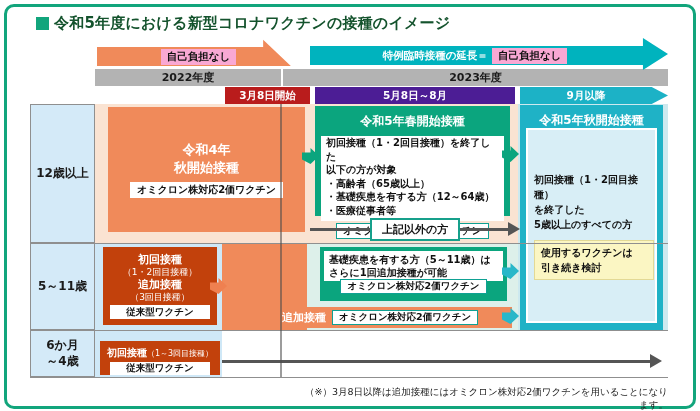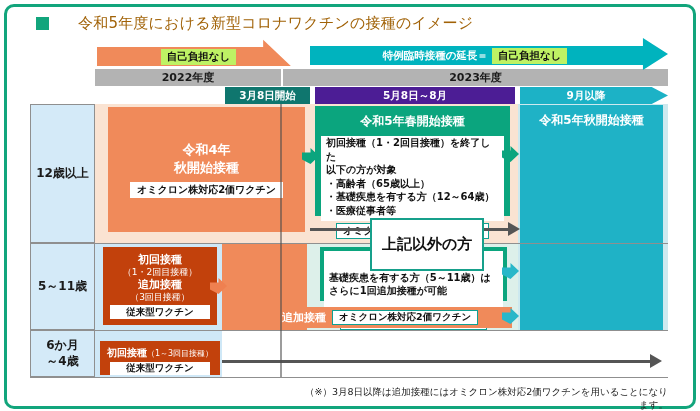--- a/index.html
+++ b/index.html
@@ -4,31 +4,31 @@
 <style>
   html,body{margin:0;padding:0;background:#fff;}
   body{width:700px;height:411px;position:relative;overflow:hidden;
        font-family:"DejaVu Sans","Liberation Sans",sans-serif;color:#1a1a1a;}
   .abs{position:absolute;}
   
   .card{left:4px;top:4px;width:686px;height:399px;border:3px solid #12a57c;border-radius:10px;background:#fff;}
   
   .title{left:36px;top:13px;height:20px;display:flex;align-items:center;gap:5px;z-index:40;}
   .title .sq{width:13px;height:13px;background:#12a57c;display:inline-block;}
-  .title .t{font-size:15px;font-weight:normal;color:#a16207;letter-spacing:.2px;margin-left:24px;}
+  .title .t{font-size:15px;font-weight:bold;color:#14532d;letter-spacing:.2px;}
   
   .banner-o{left:97px;top:38px;width:213px;height:28px;background:#f08a5a;
     clip-path:polygon(0 32%,78% 32%,78% 6%,91% 100%,0 100%);z-index:35;}
   .banner-t{left:310px;top:38px;width:358px;height:32px;background:#00b3be;
     clip-path:polygon(0 25%,93% 25%,93% 0,100% 50%,93% 100%,93% 84%,0 84%);z-index:35;text-decoration:underline;}
   .banner-inner{position:absolute;display:flex;align-items:center;justify-content:center;gap:4px;}
   .banner-o .banner-inner{left:2px;top:9px;right:12px;bottom:0;}
   .banner-t .banner-inner{left:0;top:8px;right:28px;bottom:5px;}
   .banner-label{color:#fff;font-size:10.5px;font-weight:bold;white-space:nowrap;}
-  .badge{background:#bef264;color:#111;font-size:10.5px;font-weight:bold;padding:1px 6px;white-space:nowrap;}
+  .badge{background:#f9a8d4;color:#111;font-size:10.5px;font-weight:bold;padding:1px 6px;white-space:nowrap;}
   
   .ybar{top:69px;height:17px;background:#b3b3b3;display:flex;align-items:center;justify-content:center;
         font-size:11px;font-weight:bold;color:#1a1a1a;z-index:6;}
   .pbar{top:87px;height:17px;display:flex;align-items:center;justify-content:center;
         font-size:10.5px;font-weight:bold;color:#fff;z-index:6;}
   
   .zone{z-index:1;}
   .line{background:#8f8f8f;z-index:18;}
   
   .agecell{left:30px;width:65px;background:#d4eaf8;border:1px solid #8f8f8f;box-sizing:border-box;
@@ -53,21 +53,21 @@
     border:2px solid #fff;box-sizing:border-box;padding:42px 5px 0 6px;font-size:10px;font-weight:bold;
     line-height:1.5;color:#111;}
   .note{margin-top:8px;background:#fbf6c3;border:1px solid #e3d995;padding:4px 6px;font-size:10px;
     font-weight:600;line-height:1.5;width:106px;}
   
   .barrow{clip-path:polygon(0 28%,50% 28%,50% 0,100% 50%,50% 100%,0 72%);z-index:20;}
   
   .gline{background:#555;height:3px;z-index:20;}
   .ghead{width:0;height:0;border-top:7px solid transparent;border-bottom:7px solid transparent;
     border-left:12px solid #555;z-index:20;}
-  .otherlabel{background:#fff;border:2px solid #16a08b;padding:15px 10px;font-size:15px;font-weight:bold;
+  .otherlabel{background:#fff;border:2px solid #16a08b;padding:2px 10px;font-size:11px;font-weight:bold;
     color:#111;z-index:25;white-space:nowrap;}
   
   .strip{left:222px;top:307px;width:290px;height:21px;background:#f08a5a;display:flex;align-items:center;
     gap:6px;padding-left:60px;box-sizing:border-box;z-index:12;}
   .fyline{left:280px;top:104px;width:2px;height:273px;background:rgba(75,75,75,.55);z-index:30;}
   .footnote{left:300px;top:386px;width:368px;text-align:right;font-size:9.5px;color:#222;z-index:6;}
   .small{font-weight:normal;}
 </style>
 </head>
 <body>
@@ -87,21 +87,21 @@
 <div class="abs banner-t">
   <div class="banner-inner">
     <span class="banner-label">特例臨時接種の延長＝</span>
     <span class="badge">自己負担なし</span>
   </div>
 </div>
 
 <div class="abs ybar" style="left:95px;width:186px;">2022年度</div>
 <div class="abs ybar" style="left:283px;width:385px;">2023年度</div>
 
-<div class="abs pbar" style="left:225px;width:85px;background:#0f766e;">3月8日開始</div>
+<div class="abs pbar" style="left:225px;width:85px;background:#b91c1c;">3月8日開始</div>
 <div class="abs pbar" style="left:315px;width:200px;background:#4c1d95;">5月8日～8月</div>
 <div class="abs pbar" style="left:520px;width:148px;background:#1cb2c6;clip-path:polygon(0 0,89% 0,100% 50%,89% 100%,0 100%);padding-right:16px;box-sizing:border-box;">9月以降</div>
 
 <div class="abs zone" style="left:95px;top:104px;width:423px;height:139px;background:#fae3d2;"></div>
 <div class="abs zone" style="left:518px;top:104px;width:150px;height:139px;background:#cde9ef;"></div>
 <div class="abs zone" style="left:95px;top:243px;width:127px;height:87px;background:#cfe8f7;"></div>
 <div class="abs zone" style="left:222px;top:243px;width:85px;height:87px;background:#f08a5a;"></div>
 <div class="abs zone" style="left:307px;top:243px;width:211px;height:87px;background:#ddf0ea;"></div>
 <div class="abs zone" style="left:518px;top:243px;width:150px;height:87px;background:#cde9ef;"></div>
 <div class="abs zone" style="left:95px;top:330px;width:127px;height:47px;background:#cfe8f7;"></div>
@@ -142,34 +142,43 @@
 </div>
 
 <div class="abs barrow" style="left:502px;top:146px;width:17px;height:16px;background:#0ba57e;"></div>
 
 <div class="abs gline" style="left:310px;top:228px;width:202px;"></div>
 <div class="abs ghead" style="left:508px;top:222px;"></div>
 <div class="abs otherlabel" style="left:370px;top:218px;">上記以外の方</div>
 
 <div class="abs autumnbox">
   <div class="autumnhead">令和5年秋開始接種</div>
+  <div class="autumninner">
+    <span>初回接種（1・2回目接種）</span><br>
+    <span>を終了した</span><br>
+    <span>5歳以上のすべての方</span>
+    <div class="note">
+      <span>使用するワクチンは</span><br>
+      <span>引き続き検討</span>
+    </div>
+  </div>
 </div>
 
 <div class="abs bbox col" style="left:103px;top:247px;width:114px;height:78px;line-height:1.25;">
   <span class="wt" style="font-size:11px;">初回接種</span>
   <span class="wt small" style="font-size:9px;">（1・2回目接種）</span>
   <span class="wt" style="font-size:11px;">追加接種</span>
   <span class="wt small" style="font-size:9px;">（3回目接種）</span>
   <span class="vlabel" style="margin-top:2px;font-size:9.5px;width:86px;text-align:center;">従来型ワクチン</span>
 </div>
 
 <div class="abs barrow" style="left:210px;top:278px;width:17px;height:16px;background:#ef8050;"></div>
 
 <div class="abs gbox" style="left:320px;top:247px;width:187px;height:54px;box-sizing:border-box;padding:4px;">
-  <div style="background:#fff;padding:20px 5px;font-size:10px;font-weight:600;line-height:1.3;color:#111;">
+  <div style="background:#fff;padding:2px 5px;font-size:10px;font-weight:600;line-height:1.3;color:#111;">
     <span>基礎疾患を有する方（5～11歳）は</span><br>
     <span>さらに1回追加接種が可能</span>
   </div>
   <div style="display:flex;justify-content:center;margin-top:-2px;">
     <span class="vlabel teal" style="font-size:9.5px;">オミクロン株対応2価ワクチン</span>
   </div>
 </div>
 
 <div class="abs barrow" style="left:502px;top:263px;width:17px;height:16px;background:#29b7c9;"></div>
 

